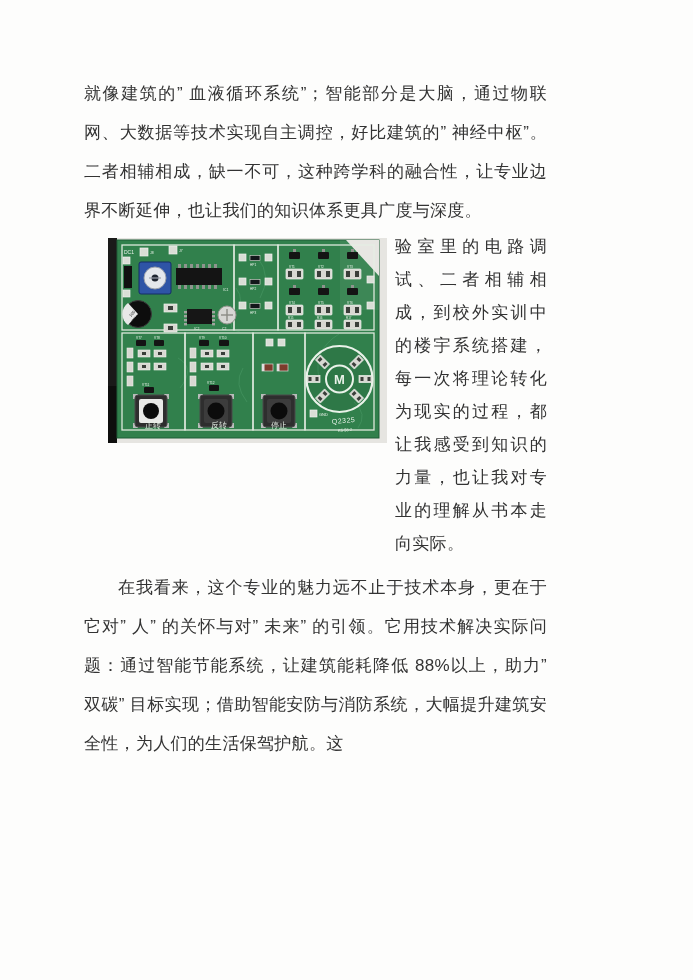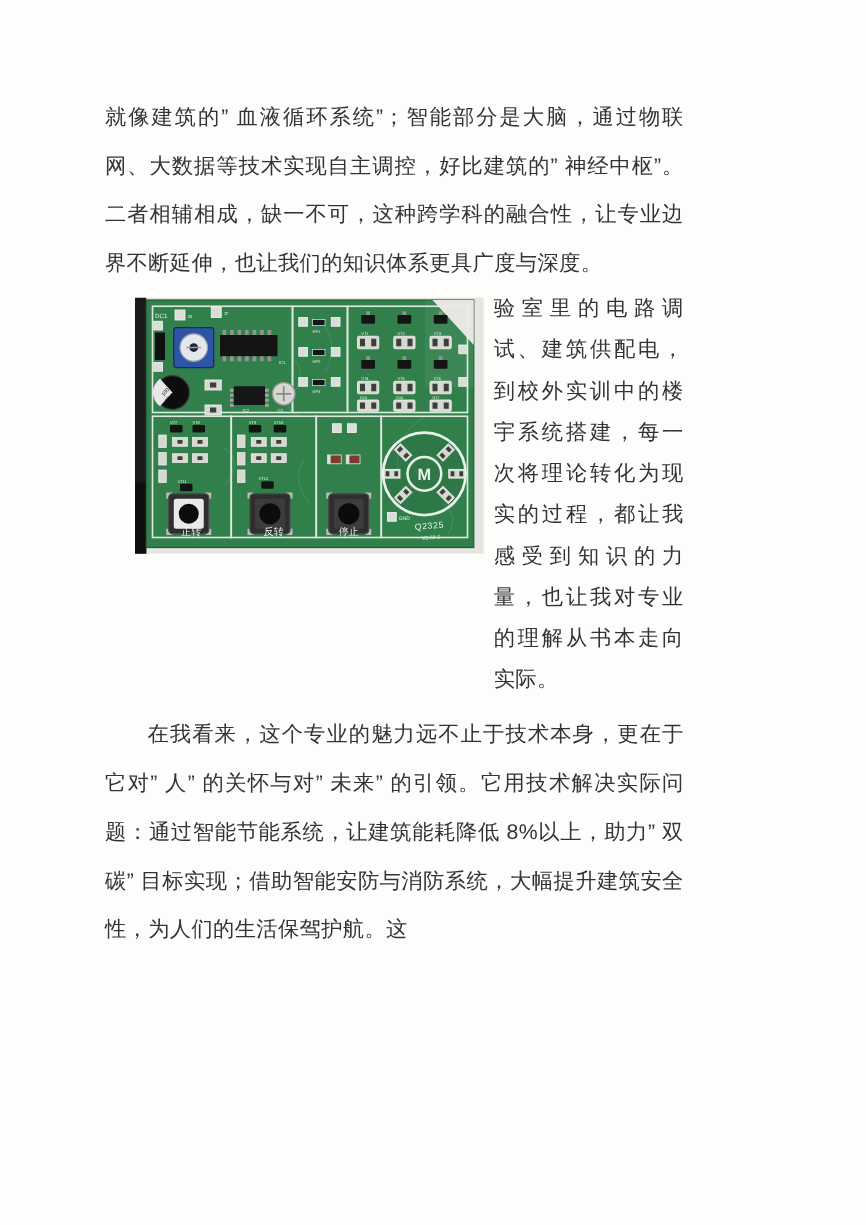--- a/index.html
+++ b/index.html
@@ -373,18 +373,18 @@
               </g>
           </g>
           <rect x="202" y="172" width="7" height="7" fill="#d9ded6" stroke="#f0f0ee" stroke-width="0.7"></rect>
           <text x="211" y="178" font-size="4" class="sk">GND</text>
           <text x="224" y="186" font-size="7" class="sk" transform="rotate(-5 224 186)" letter-spacing="0.5">Q2325</text>
           <text x="230" y="194" font-size="4" class="sk" transform="rotate(-5 230 194)">K5-58-2</text>
         </g>
       </svg>
     </figure>
 
-    <p class="para wrap-text">验室里的电路调试、建筑供配电，到校外实训中的楼宇系统搭建，每一次将理论转化为现实的过程，都让我感受到知识的力量，也让我对专业的理解从书本走向实际。</p>
+    <p class="para wrap-text">验室里的电路调试、二者相辅相成，到校外实训中的楼宇系统搭建，每一次将理论转化为现实的过程，都让我感受到知识的力量，也让我对专业的理解从书本走向实际。</p>
   </div>
 
-  <p class="para indent p3">在我看来，这个专业的魅力远不止于技术本身，更在于它对” 人” 的关怀与对” 未来” 的引领。它用技术解决实际问题：通过智能节能系统，让建筑能耗降低 8%以上，助力” 双碳” 目标实现；借助智能安防与消防系统，大幅提升建筑安全性，为人们的生活保驾护航。这</p>
+  <p class="para indent p3">在我看来，这个专业的魅力远不止于技术本身，更在于它对” 人” 的关怀与对” 未来” 的引领。它用技术解决实际问题：通过智能节能系统，让建筑能耗降低 88%以上，助力” 双碳” 目标实现；借助智能安防与消防系统，大幅提升建筑安全性，为人们的生活保驾护航。这</p>
 
 </div>
 
 </body></html>

